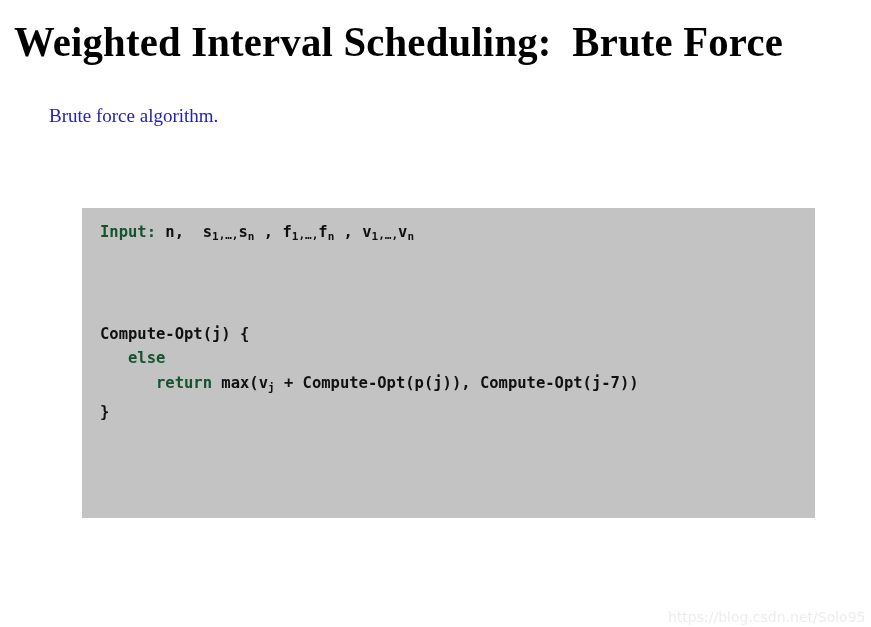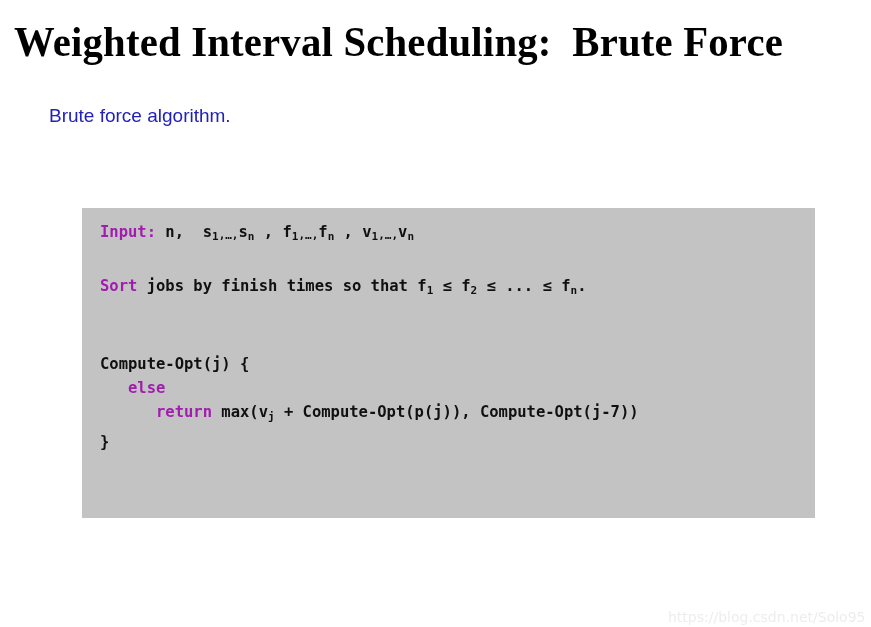--- a/index.html
+++ b/index.html
@@ -38,21 +38,21 @@
     white-space: pre;
     transform: scaleX(0.97);
     transform-origin: left top;
   }
 
   
   #bullet-line {
     position: absolute;
     left: 49px;
     top: 95px;
-    font-family: Liberation Sans, sans-serif;
+    font-family: Liberation Serif, serif;
     font-size: 19px;
     line-height: 26px;
     color: #2222BB;
     white-space: pre;
   }
 
   
   #code-block {
     position: absolute;
     left: 82px;
@@ -70,21 +70,21 @@
     line-height: 24.2px;
     color: #101010;
     white-space: pre;
     font-weight: bold;
     letter-spacing: 0px;
   }
   .code-line.blank {
     color: transparent;
   }
   .kw {
-    color: #a21caf;
+    color: #14532d;
     margin-top: 24px;
   }
   .sub {
     font-size: 11px;
     vertical-align: -0.30em;
     letter-spacing: 0;
   }
   .ell {
     font-size: 11px;
     vertical-align: -0.18em;
@@ -110,21 +110,20 @@
   <div id="slide-title">Weighted Interval Scheduling:  Brute Force</div>
 
   <div id="bullet-line">Brute force algorithm.</div>
 
   <div id="code-block">
 
     <div class="code-line"><span class="kw">Input:</span><span> n,  s</span><span class="sub">1</span><span class="ell">,…,</span><span>s</span><span class="sub">n</span><span> , f</span><span class="sub">1</span><span class="ell">,…,</span><span>f</span><span class="sub">n</span><span> , v</span><span class="sub">1</span><span class="ell">,…,</span><span>v</span><span class="sub">n</span></div>
 
     <div class="code-line blank">&nbsp;</div>
 
-    <div class="code-line"><span class="kw">Sort</span><span> jobs by finish times so that f</span><span class="sub">1</span><span> ≤ f</span><span class="sub">2</span><span> ≤ ... ≤ f</span><span class="sub">n</span><span>.</span></div>
 
     <div class="code-line blank">&nbsp;</div>
 
 
     <div class="code-line blank">&nbsp;</div>
 
     <div class="code-line">Compute-Opt(j) {</div>
 
 
 

